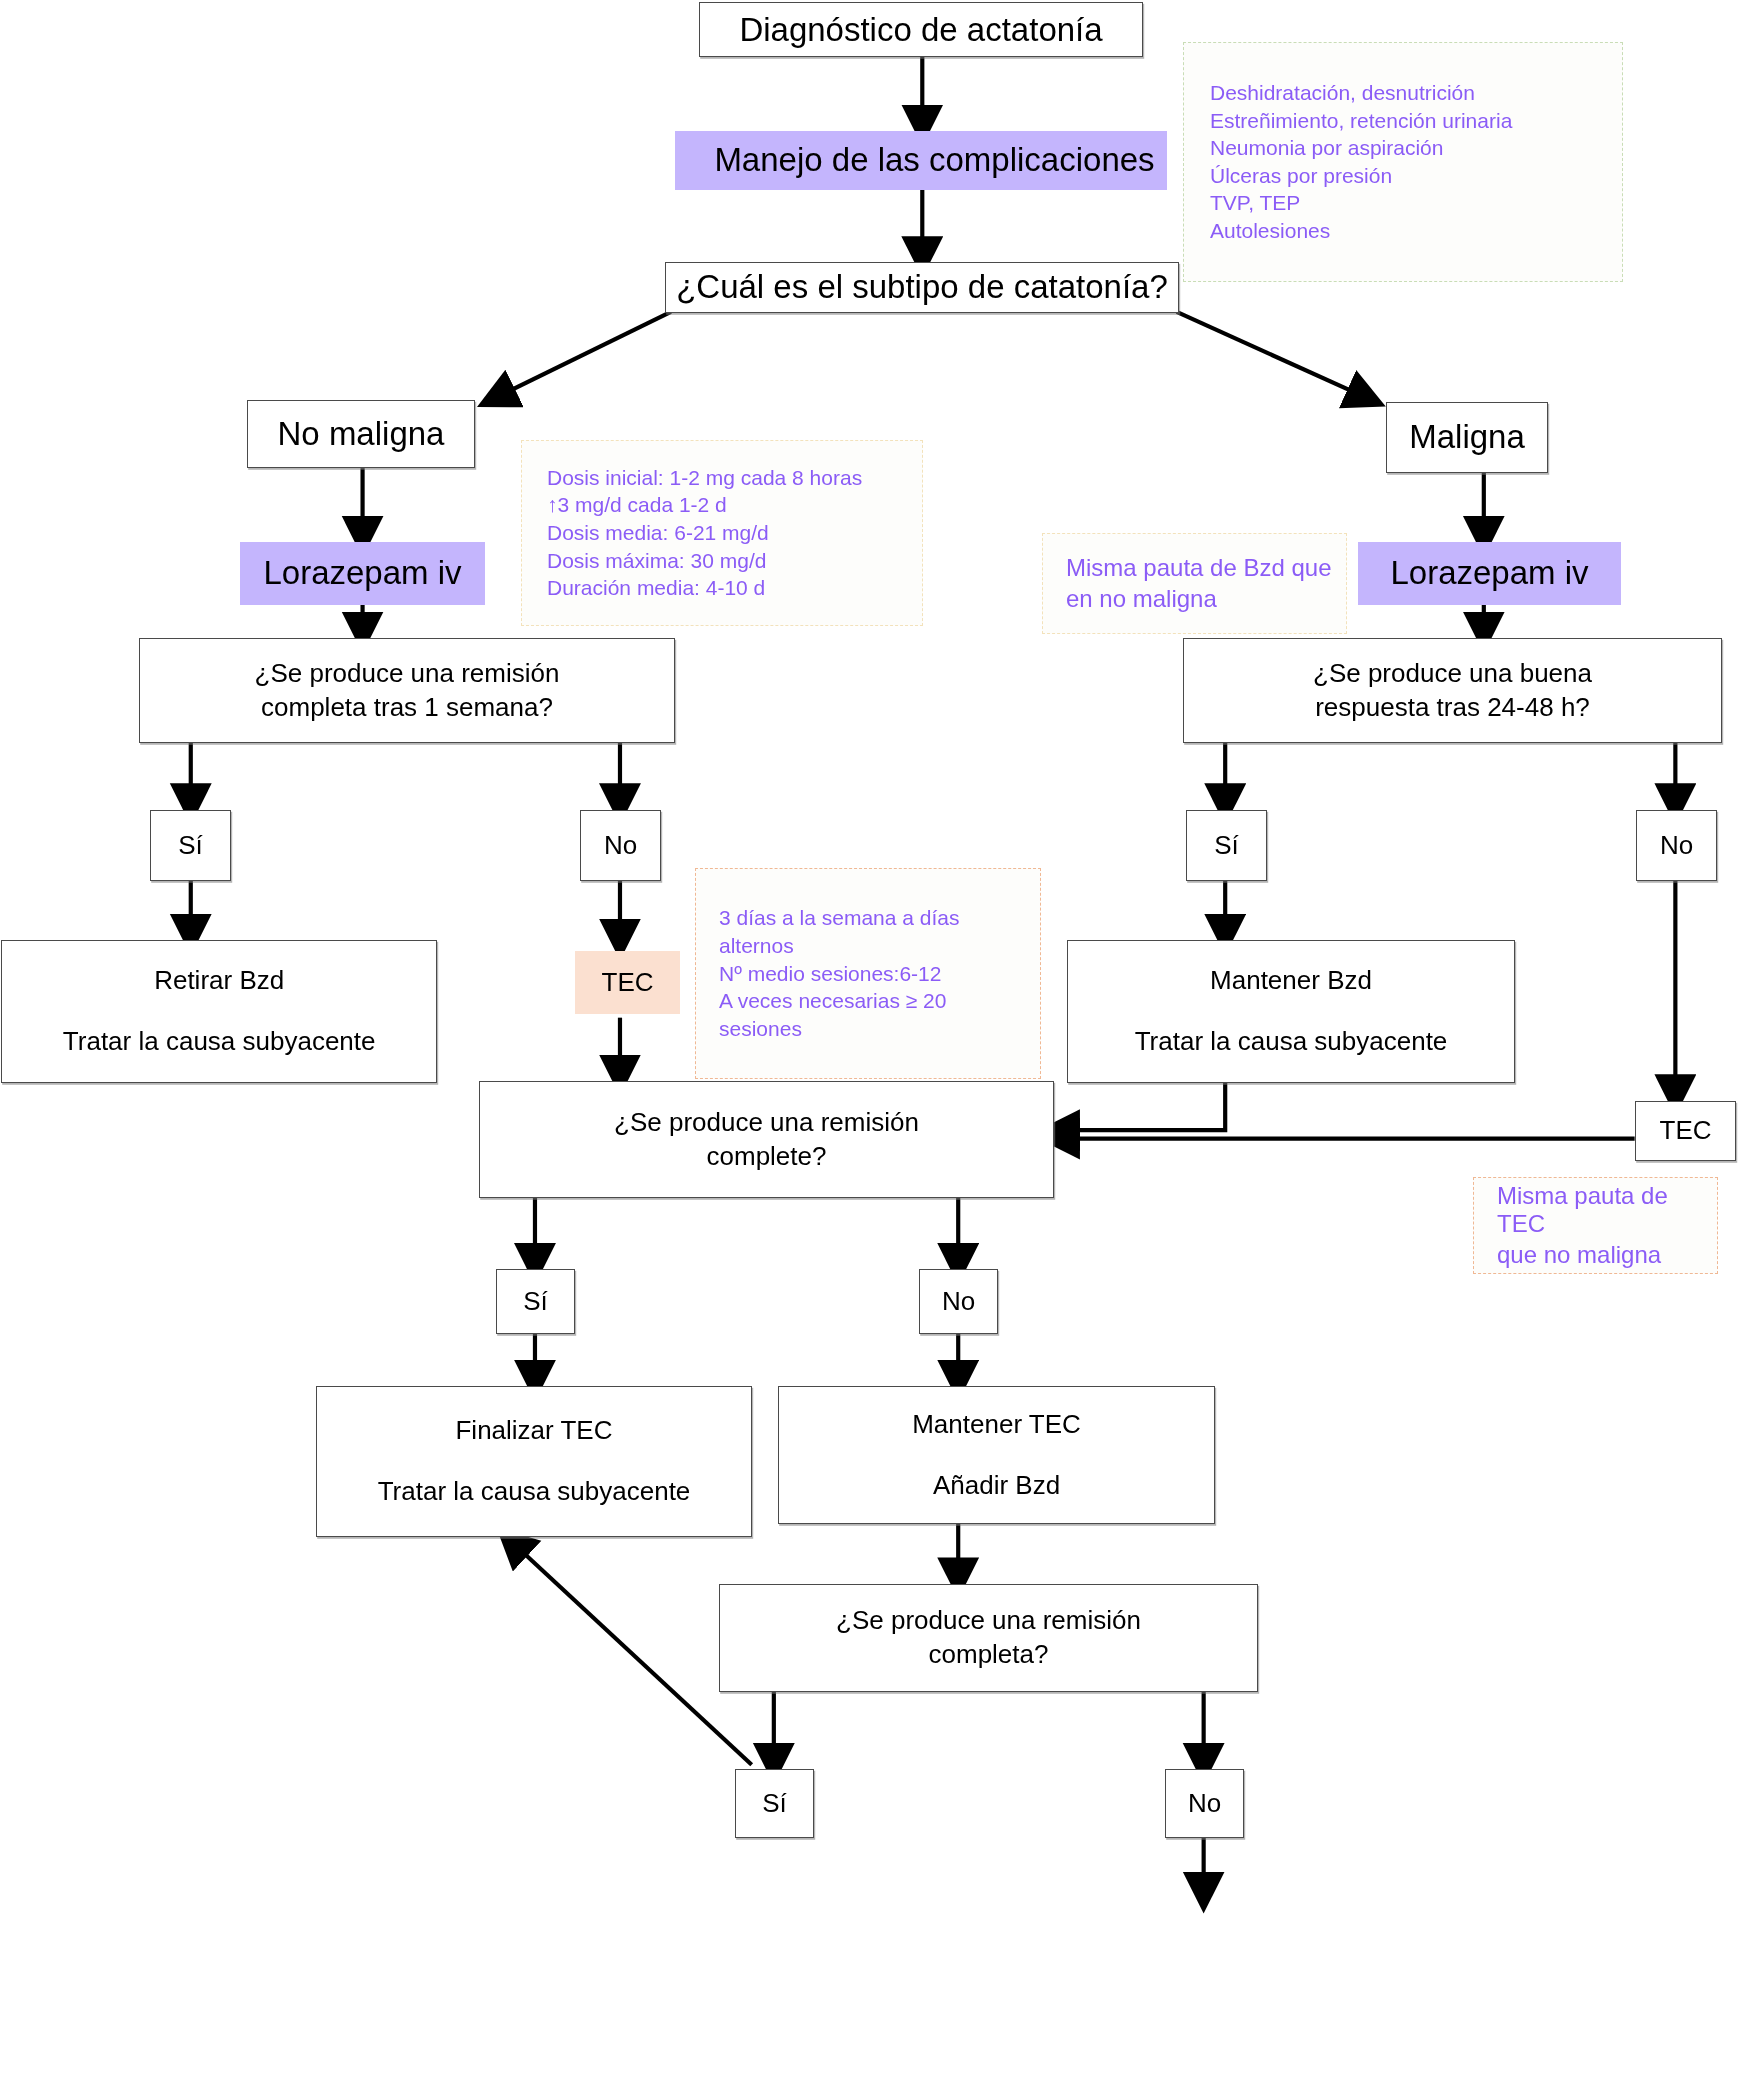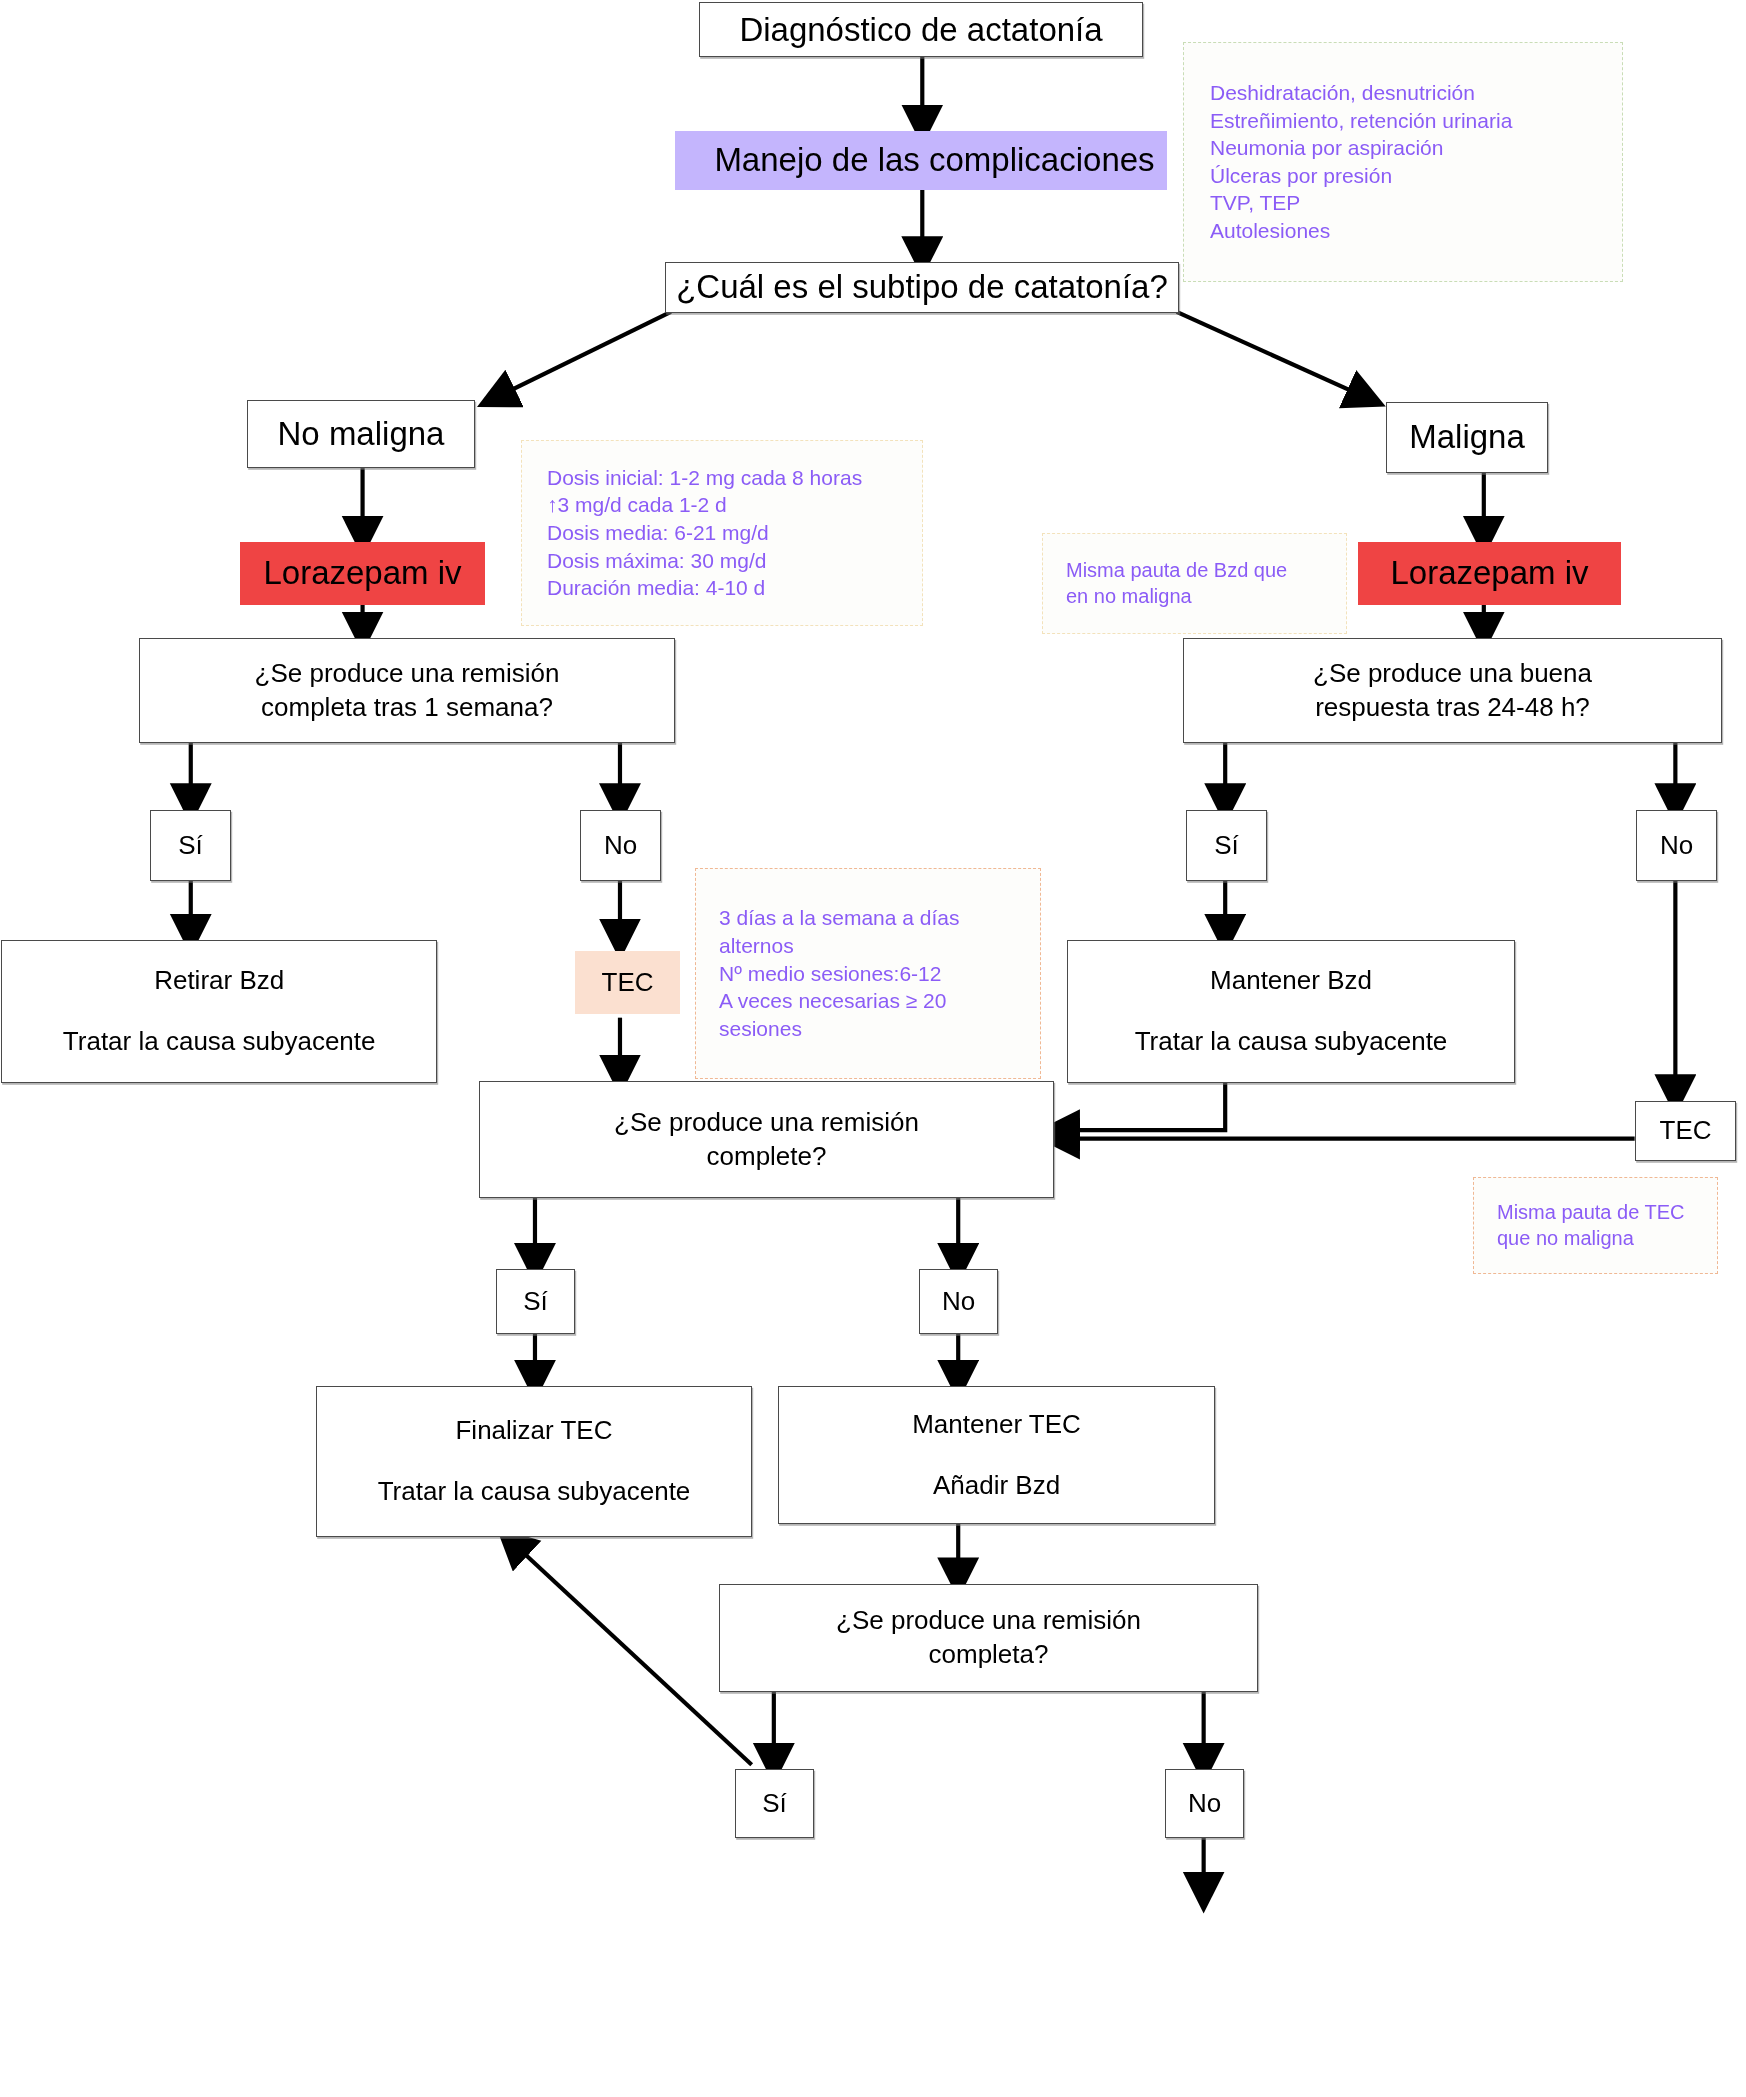--- a/index.html
+++ b/index.html
@@ -41,21 +41,21 @@
     background: #ffffff;
     box-shadow: 1.2px 1.8px 0 0 rgba(120,120,120,0.55);
   }
   .node.fill-green {
     background: #c4b5fd;
     border: none;
     box-shadow: none;
     padding-left: 27px;
   }
   .node.fill-amber {
-    background: #ef4444;
+    background: #c4b5fd;
     border: none;
     box-shadow: none;
   }
   .node.fill-peach {
     background: #fbe0d0;
     border: none;
     box-shadow: none;
   }
   .note {
     position: absolute;
@@ -68,21 +68,21 @@
     background: #fdfdfb;
     z-index: 3;
   }
   .note.green-dash { border: 1.8px dashed #c9ddb6; }
   .note.amber-dash { border: 1.8px dashed #f3e2bb; }
   .note.peach-dash { border: 1.8px dashed #f0b894; }
   .note .line { display: block; }
   .t-xl  { font-size: 33px; }
   .t-lg  { font-size: 26px; }
   .t-sm  { font-size: 21px; }
-  .t-xs  { font-size: 20px; }
+  .t-xs  { font-size: 24px; }
   .gap-lines > .line + .line { margin-top: 29px; }
   .note-lines > .line + .line { margin-top: 3.6px; }
   .two-line > .line + .line { margin-top: 2.4px; }
 </style>
 </head>
 <body>
 
 <div id="stage">
 
   <svg id="wires" viewBox="0 0 2917 3503" width="1747" height="2097">

